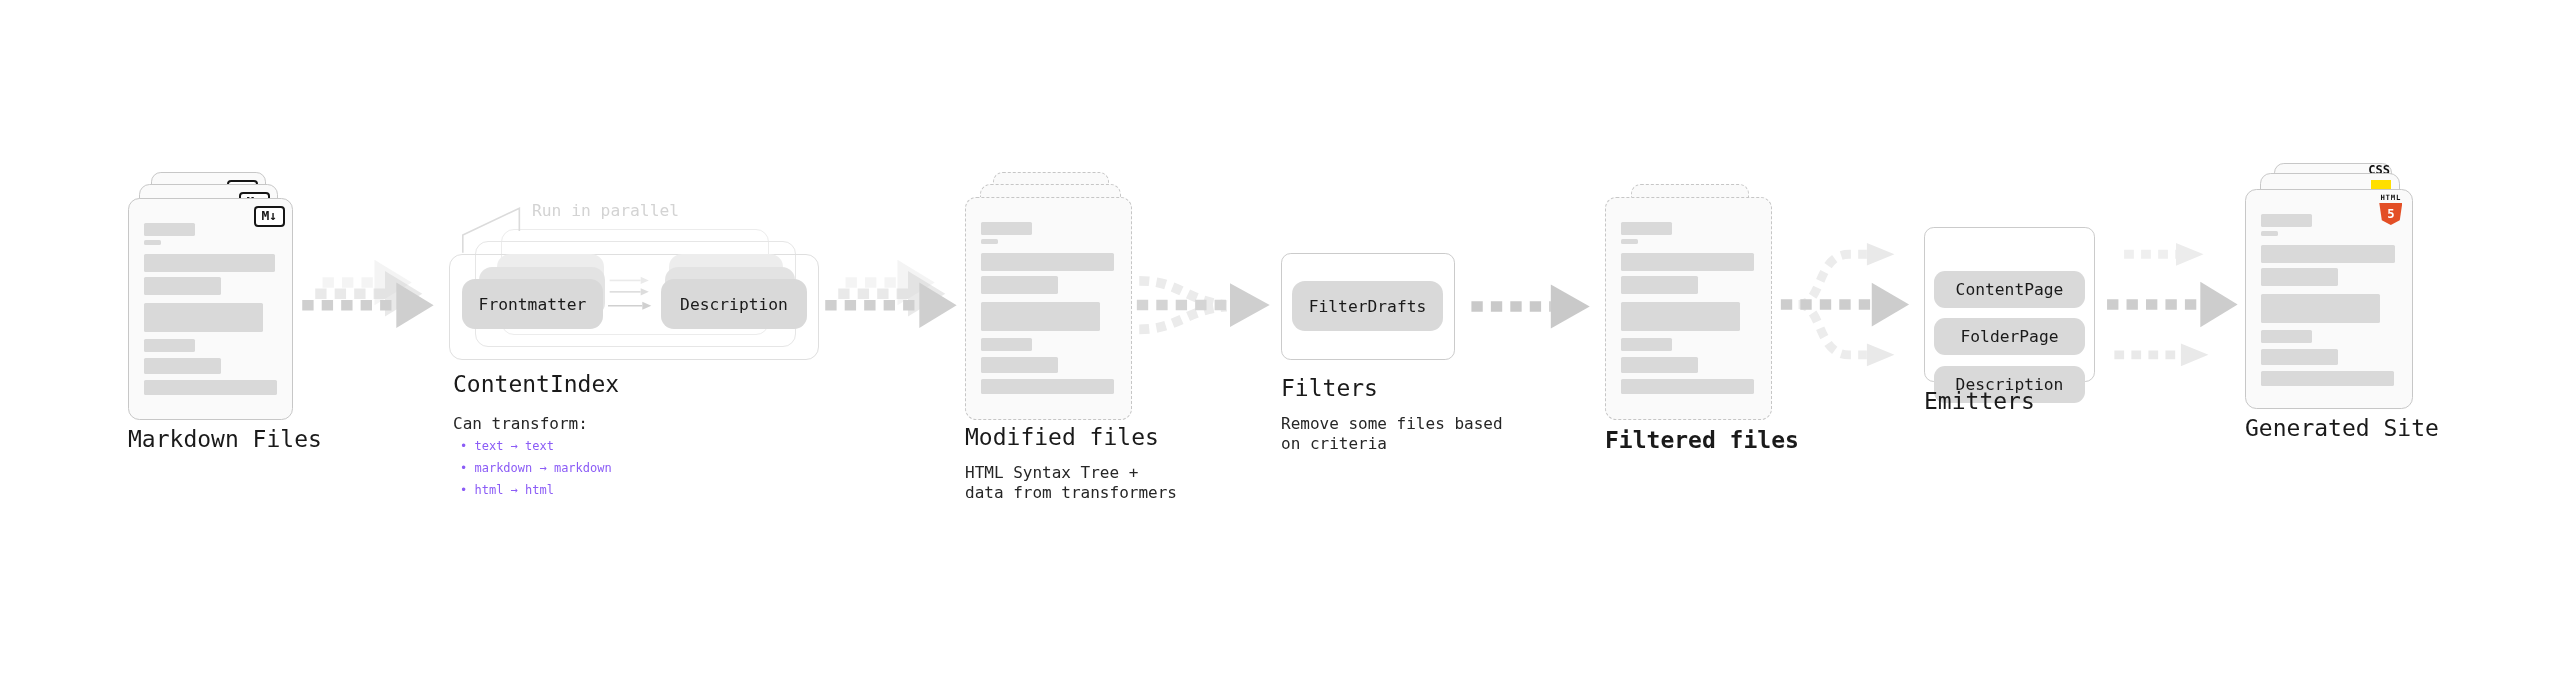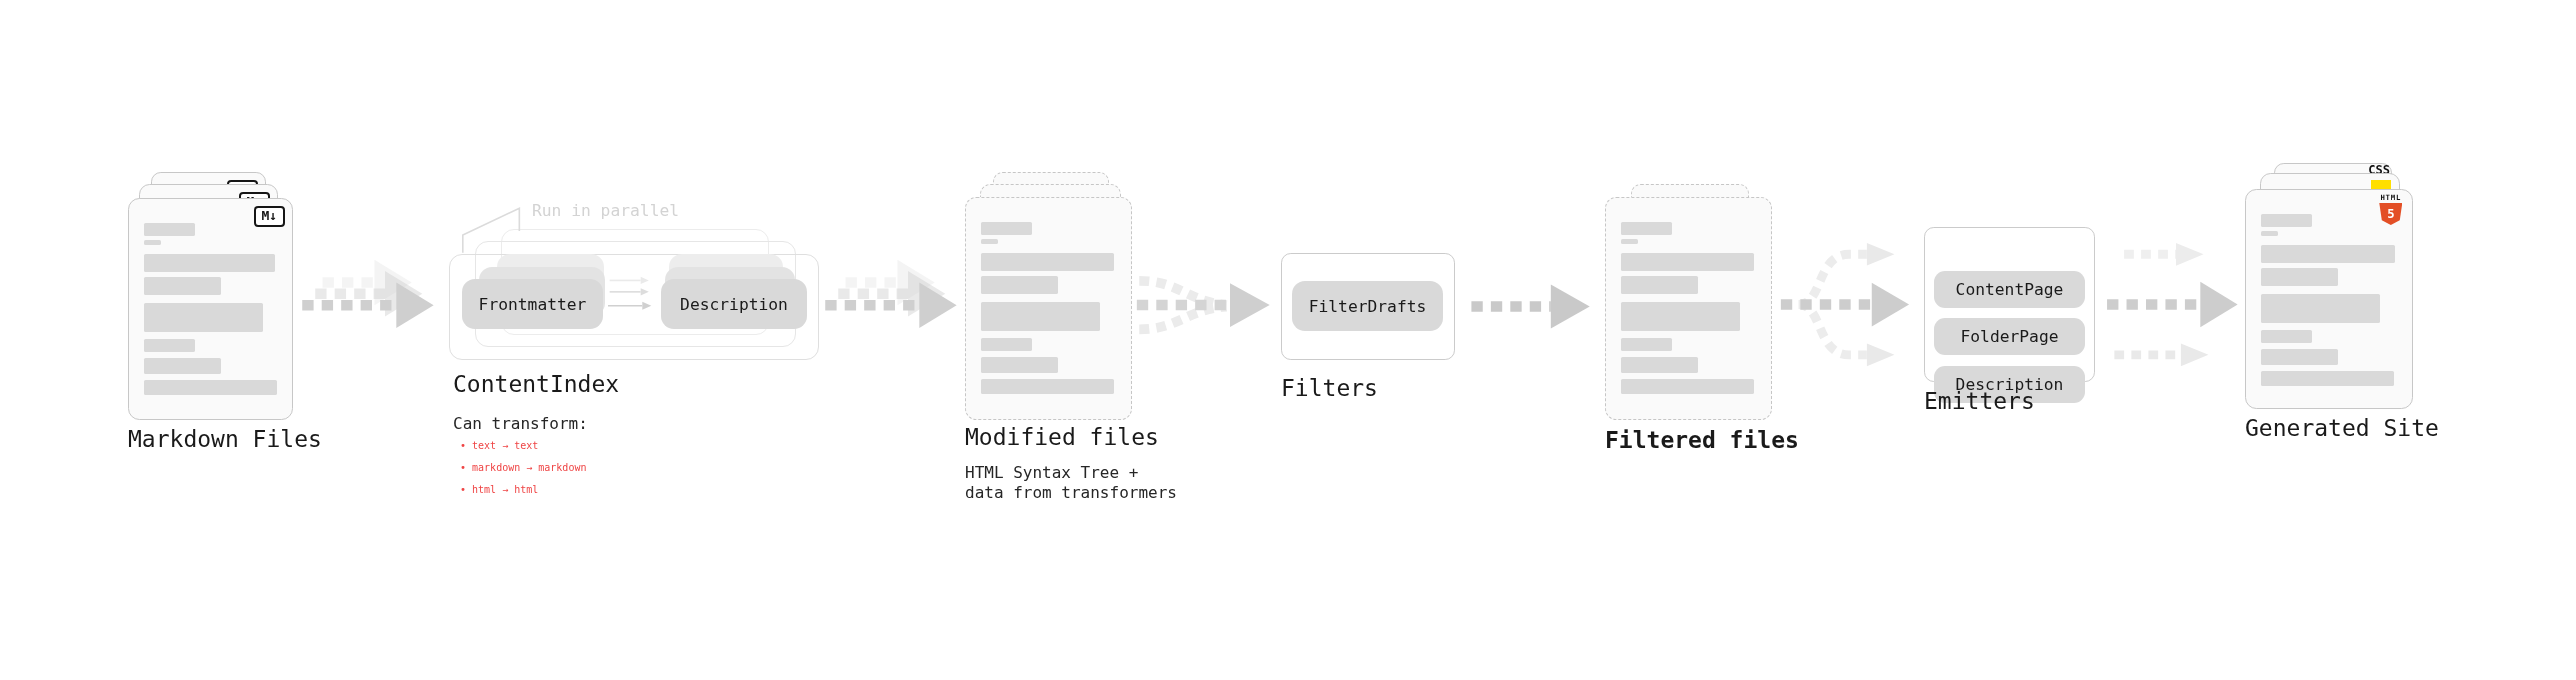--- a/index.html
+++ b/index.html
@@ -42,21 +42,21 @@
   .ghost1{background:#e3e3e3;}
   .ghost2{background:#ededed;}
 
   
   .panel{position:absolute;background:#fff;border:1.2px solid #cbcbcb;border-radius:9.8px;box-sizing:border-box;}
   .epill{border-radius:11px;margin-top:34px;}
 
   
   .title{position:absolute;font-size:23px;line-height:26px;color:#1a1a1a;white-space:nowrap;}
   .desc{position:absolute;font-size:16px;line-height:20.3px;color:#262626;white-space:pre-line;}
-  .bullets{position:absolute;font-size:10px;line-height:22px;color:#ef4444;}
+  .bullets{position:absolute;font-size:12px;line-height:22px;color:#8b5cf6;}
   .bullets div::before{content:"• ";}
   .annotation{position:absolute;font-size:16.3px;color:#d3d3d3;white-space:nowrap;}
 
   svg{position:absolute;overflow:visible;}
 </style>
 </head>
 <body>
 
 <div class="canvas">
 
@@ -162,20 +162,22 @@
   <svg style="left:1134px;top:267px;" width="145" height="81" viewBox="0 0 178 100">
     <path d="M6,17 C55,17 64,42 114,47" stroke="#ebebeb" stroke-width="12" stroke-dasharray="12 9" fill="none"></path>
     <path d="M6,77 C55,77 64,52 114,49" stroke="#ebebeb" stroke-width="12" stroke-dasharray="12 9" fill="none"></path>
     <line x1="3" y1="47" x2="118" y2="47" stroke="#d4d4d4" stroke-width="13" stroke-dasharray="14 10"></line>
     <polygon points="118,20 118,74 167,47" fill="#cfcfcf"></polygon>
   </svg>
 
   <div class="panel" style="left:1281px;top:253px;width:174px;height:107px;"></div>
   <div class="pill" style="left:1292px;top:281px;width:151px;height:50px;">FilterDrafts</div>
   <div class="title" style="left:1281px;top:375px;">Filters</div>
+  <div class="desc" style="left:1281px;top:414px;">Remove some files based
+on criteria</div>
 
   <svg style="left:1468px;top:283px;" width="130" height="47" viewBox="0 0 160 58">
     <line x1="4" y1="29" x2="102" y2="29" stroke="#c9c9c9" stroke-width="13" stroke-dasharray="14 10"></line>
     <polygon points="102,2 102,56 150,29" fill="#c9c9c9"></polygon>
   </svg>
 
   <div class="doc dashed" style="left:1631px;top:184px;width:118px;height:222px;z-index:1;border-radius:9.8px;"></div>
   <div class="doc dashed" style="left:1605px;top:197px;width:167px;height:223px;z-index:2;">
     <div class="bars">
       <i class="b1"></i>

